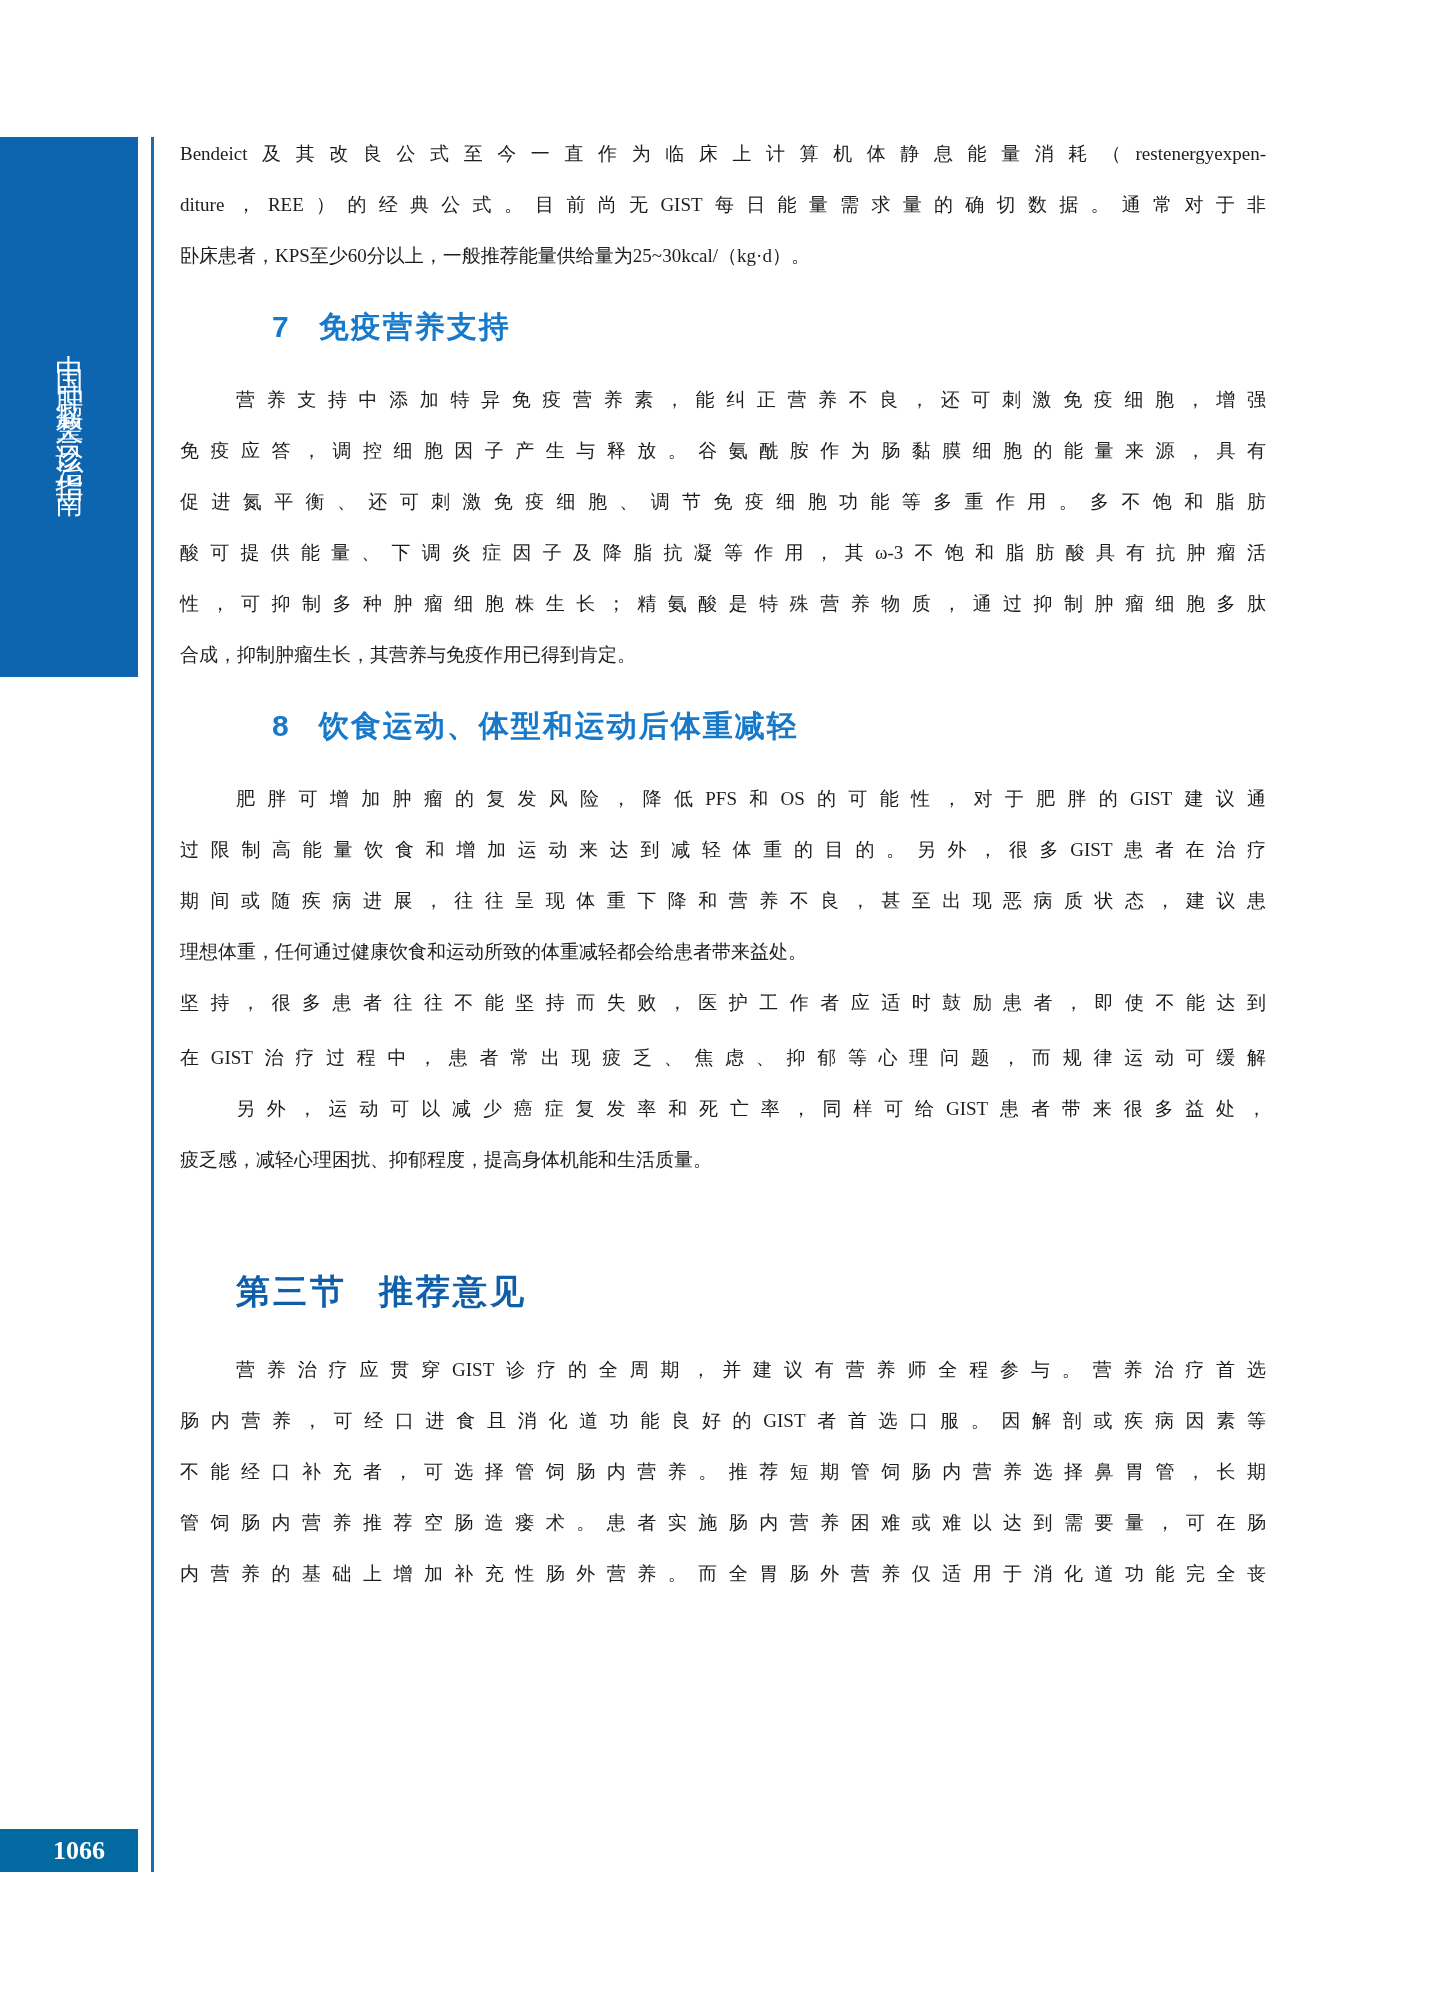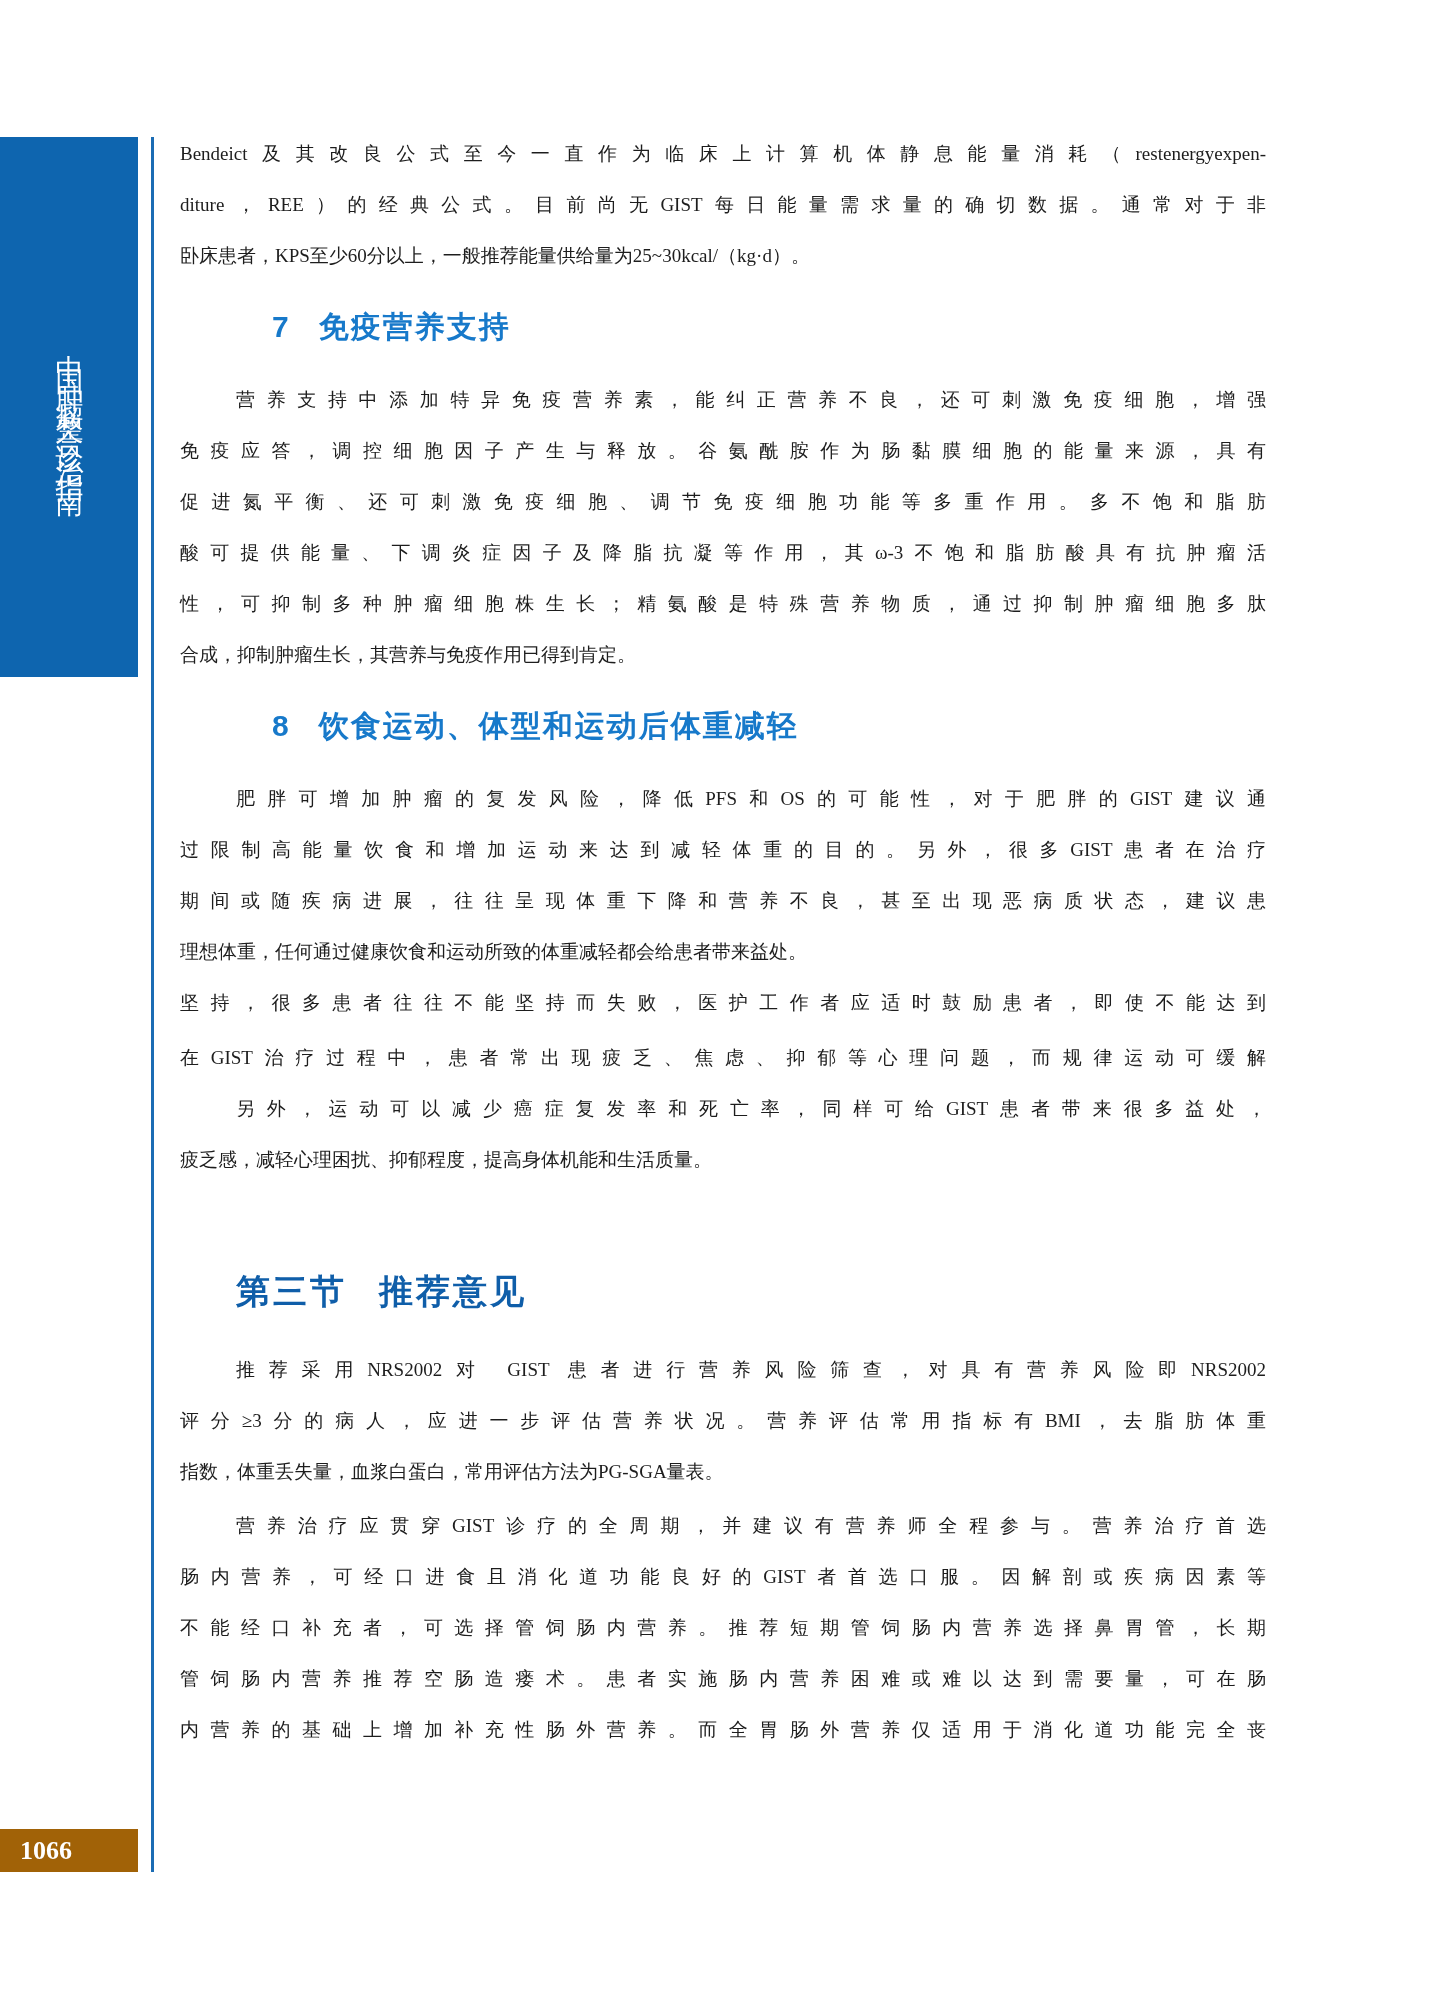--- a/index.html
+++ b/index.html
@@ -27,23 +27,23 @@
   
   #divider {
     position:absolute; left:151px; top:137px;
     width:3px; height:1735px;
     background:#1b6cb4;
   }
   
   #page-badge {
     position:absolute; left:0; top:1829px;
     width:138px; height:43px;
-    background:#a16207;
+    background:#0369a1;
     color:#ffffff; font-weight:bold; font-size:26px;
-    display:flex; align-items:center; justify-content:flex-start;
+    display:flex; align-items:center; justify-content:center;
     padding-left:20px; box-sizing:border-box;
     font-family:"Liberation Serif","DejaVu Serif",serif;
   }
   
   #content {
     position:absolute; left:180px; top:128px; width:1086px;
   }
   .para { margin:0; }
   .line {
     height:51px; line-height:51px;
@@ -104,25 +104,20 @@
         <div class="line">期间或随疾病进展，往往呈现体重下降和营养不良，甚至出现恶病质状态，建议患</div>
         <div class="line last">理想体重，任何通过健康饮食和运动所致的体重减轻都会给患者带来益处。</div>
         <div class="line">坚持，很多患者往往不能坚持而失败，医护工作者应适时鼓励患者，即使不能达到</div>
       </div>
       <div class="para para-gap-small">
         <div class="line">在GIST治疗过程中，患者常出现疲乏、焦虑、抑郁等心理问题，而规律运动可缓解</div>
         <div class="line indent">另外，运动可以减少癌症复发率和死亡率，同样可给GIST患者带来很多益处，</div>
         <div class="line last">疲乏感，减轻心理困扰、抑郁程度，提高身体机能和生活质量。</div>
       </div>
       <div class="section-heading"><span>第三节</span><span class="sec-title">推荐意见</span></div>
-      <div class="para">
-        <div class="line indent">推荐采用NRS2002对 GIST 患者进行营养风险筛查，对具有营养风险即NRS2002</div>
-        <div class="line">评分≥3分的病人，应进一步评估营养状况。营养评估常用指标有BMI，去脂肪体重</div>
-        <div class="line last">指数，体重丢失量，血浆白蛋白，常用评估方法为PG-SGA量表。</div>
-      </div>
       <div class="para para-gap-tiny">
         <div class="line indent">营养治疗应贯穿GIST诊疗的全周期，并建议有营养师全程参与。营养治疗首选</div>
         <div class="line">肠内营养，可经口进食且消化道功能良好的GIST者首选口服。因解剖或疾病因素等</div>
         <div class="line">不能经口补充者，可选择管饲肠内营养。推荐短期管饲肠内营养选择鼻胃管，长期</div>
         <div class="line">管饲肠内营养推荐空肠造瘘术。患者实施肠内营养困难或难以达到需要量，可在肠</div>
         <div class="line">内营养的基础上增加补充性肠外营养。而全胃肠外营养仅适用于消化道功能完全丧</div>
       </div>
     </div>
   <div id="page-badge">
     <span>1066</span>

